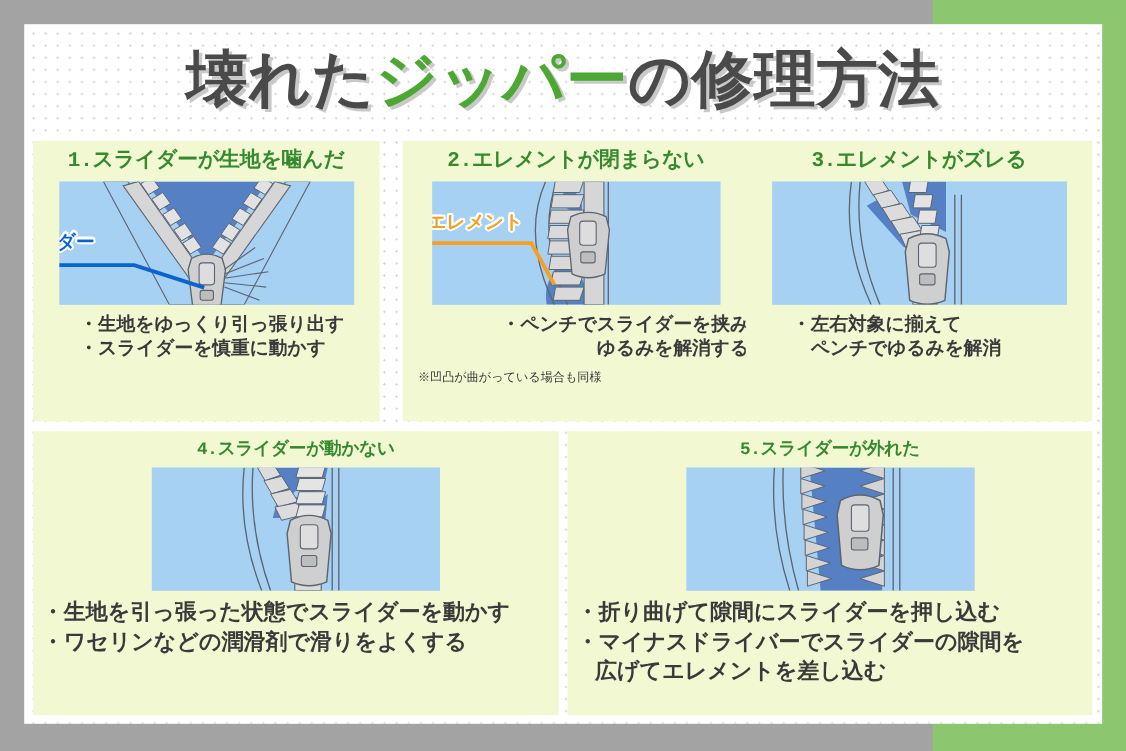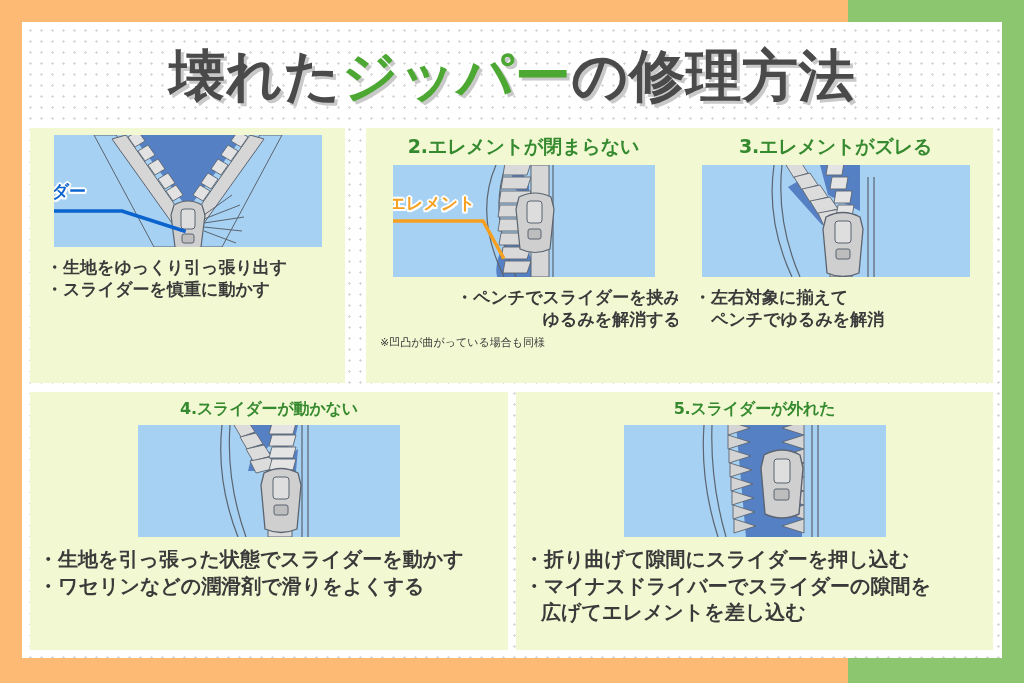--- a/index.html
+++ b/index.html
@@ -11,22 +11,23 @@
     height: 683px;
     overflow: hidden;
     font-family: "DejaVu Sans", "Liberation Sans", sans-serif;
     background: #8CC76F;
   }
 
   #poster {
     position: relative;
     width: 848px;
     height: 683px;
-    background: #fdba74;
+    background: #a3a3a3;
     box-sizing: border-box;
+    font-family: Liberation Mono, monospace;
   }
 
   
   #canvas {
     position: absolute;
     left: 22px;
     top: 22px;
     width: 980px;
     height: 636px;
     background-color: #ffffff;
@@ -111,21 +112,21 @@
     white-space: nowrap;
   }
 
   
   #p1 { left: 8px;   top: 106px; width: 315px; height: 255px; }
   #p2 { left: 344px; top: 106px; width: 315px; height: 255px; }
   #p3 { left: 656px; top: 106px; width: 315px; height: 255px; }
   #p4 { left: 8px;   top: 370px; width: 478px; height: 258px; }
   #p5 { left: 494px; top: 370px; width: 477px; height: 258px; }
 
-  #p1 .bullets, #p2 .bullets, #p3 .bullets { padding-left: 16px; font-size: 17px; }
+  #p1 .bullets, #p2 .bullets, #p3 .bullets { padding-left: 16px; font-size: 17px; margin-left: 26px; }
   #p2 .bullets { font-size: 17px; text-align: right; }
   #p2 .note { padding-left: 14px; }
   #p4 .bullets, #p5 .bullets { padding-left: 8px; font-size: 20px; }
   #p4 .bullets { text-align: left; }
 
   .indent { padding-left: 17px; }
 
   
   .illus svg { display: block; }
 
@@ -154,20 +155,21 @@
 <body>
 
 <div id="poster">
   <div id="canvas">
 
     <div id="title-wrap">
       <div id="title"><span>壊れた</span><span class="g">ジッパー</span><span>の修理方法</span></div>
     </div>
 
     <div class="panel" id="p1">
+      <div class="panel-title">1.スライダーが生地を噛んだ</div>
 
       <div class="illus-wrap">
         <div class="illus" style="width:268px;height:112px;">
           <svg width="268" height="112" viewBox="0 0 268 112">
             <rect x="0" y="0" width="268" height="112" fill="#A6D1F2"></rect>
 
             <path d="M78 0 L134 74 L190 0 Z" fill="#5580C4"></path>
 
             <path d="M62 0 L126 86 L126 112 L100 112 L40 0 Z" fill="#A6D1F2" stroke="#5b6470" stroke-width="1"></path>
 

